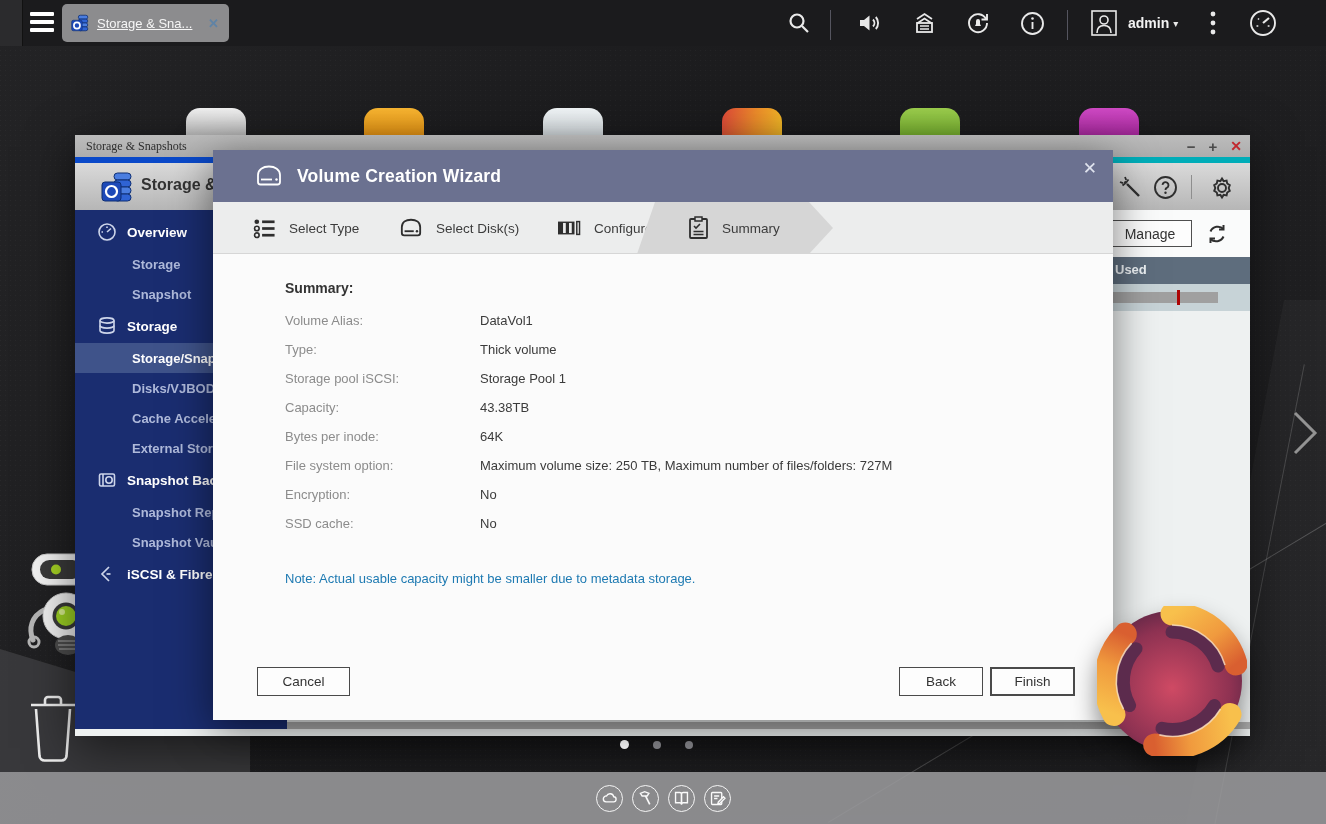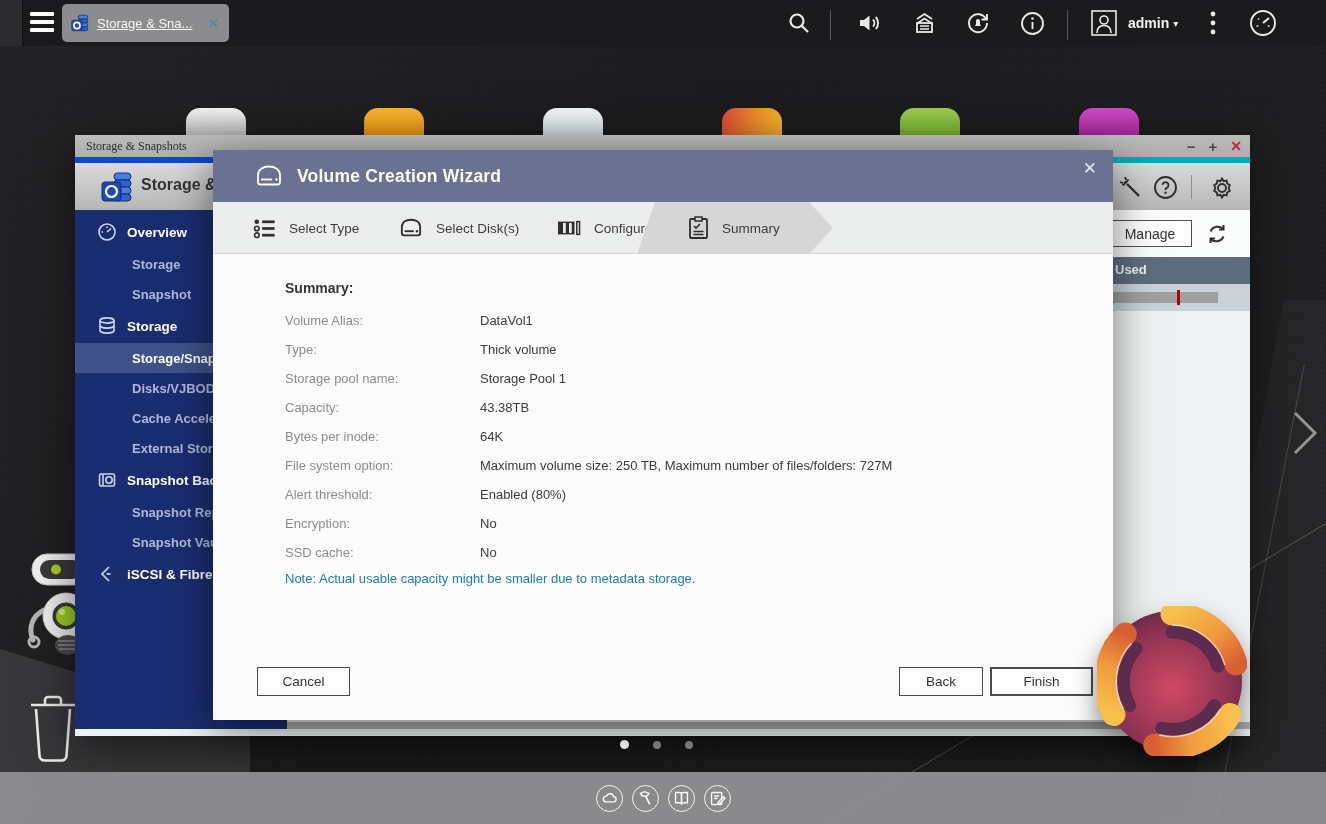--- a/index.html
+++ b/index.html
@@ -103,21 +103,21 @@
   #wiz-heading { position:absolute; left:72px; top:130px; font-size:14px; font-weight:bold; color:#333; }
   #wiz-rows { position:absolute; left:72px; top:156px; width:780px; }
   .wrow { height:29px; display:flex; align-items:center; font-size:13px; }
   .wrow .wlabel { width:195px; color:#8c8c8c; }
   .wrow .wvalue { color:#3b3b3b; }
   #wiz-note { position:absolute; left:72px; top:421px; font-size:13px; color:#1e7ab2; }
 
   .wiz-btn { position:absolute; top:517px; height:29px; background:#fdfdfd; border:1px solid #4a4a4a; font-size:13.5px; color:#333; display:flex; align-items:center; justify-content:center; cursor:pointer; font-family:"Liberation Sans",sans-serif; }
   #btn-cancel { left:44px; width:93px; }
   #btn-back { left:686px; width:84px; }
-  #btn-finish { left:777px; width:103px; border-width:2px; }
+  #btn-finish { left:777px; width:85px; border-width:2px; }
 
   
   #pager { position:absolute; left:620px; top:740px; display:flex; align-items:center; gap:24px; z-index:30; }
   .page-dot { width:8px; height:8px; border-radius:50%; background:#85858a; cursor:pointer; }
   .page-dot.active { background:#ffffff; width:9px; height:9px; }
 
   
   #swirl { position:absolute; left:1097px; top:606px; z-index:55; filter:drop-shadow(0 14px 12px rgba(0,0,0,0.45)); }
 
   
@@ -378,38 +378,34 @@
     <div id="wiz-rows">
       <div class="wrow">
           <span class="wlabel">Volume Alias:</span>
           <span class="wvalue">DataVol1</span>
         </div>
       <div class="wrow">
           <span class="wlabel">Type:</span>
           <span class="wvalue">Thick volume</span>
         </div>
       <div class="wrow">
-          <span class="wlabel">Storage pool name:</span>
+          <span class="wlabel">Storage pool iSCSI:</span>
           <span class="wvalue">Storage Pool 1</span>
         </div>
       <div class="wrow">
           <span class="wlabel">Capacity:</span>
           <span class="wvalue">43.38TB</span>
         </div>
       <div class="wrow">
           <span class="wlabel">Bytes per inode:</span>
           <span class="wvalue">64K</span>
         </div>
       <div class="wrow">
           <span class="wlabel">File system option:</span>
           <span class="wvalue">Maximum volume size: 250 TB, Maximum number of files/folders: 727M</span>
-        </div>
-      <div class="wrow">
-          <span class="wlabel">Alert threshold:</span>
-          <span class="wvalue">Enabled (80%)</span>
         </div>
       <div class="wrow">
           <span class="wlabel">Encryption:</span>
           <span class="wvalue">No</span>
         </div>
       <div class="wrow">
           <span class="wlabel">SSD cache:</span>
           <span class="wvalue">No</span>
         </div>
     </div>

